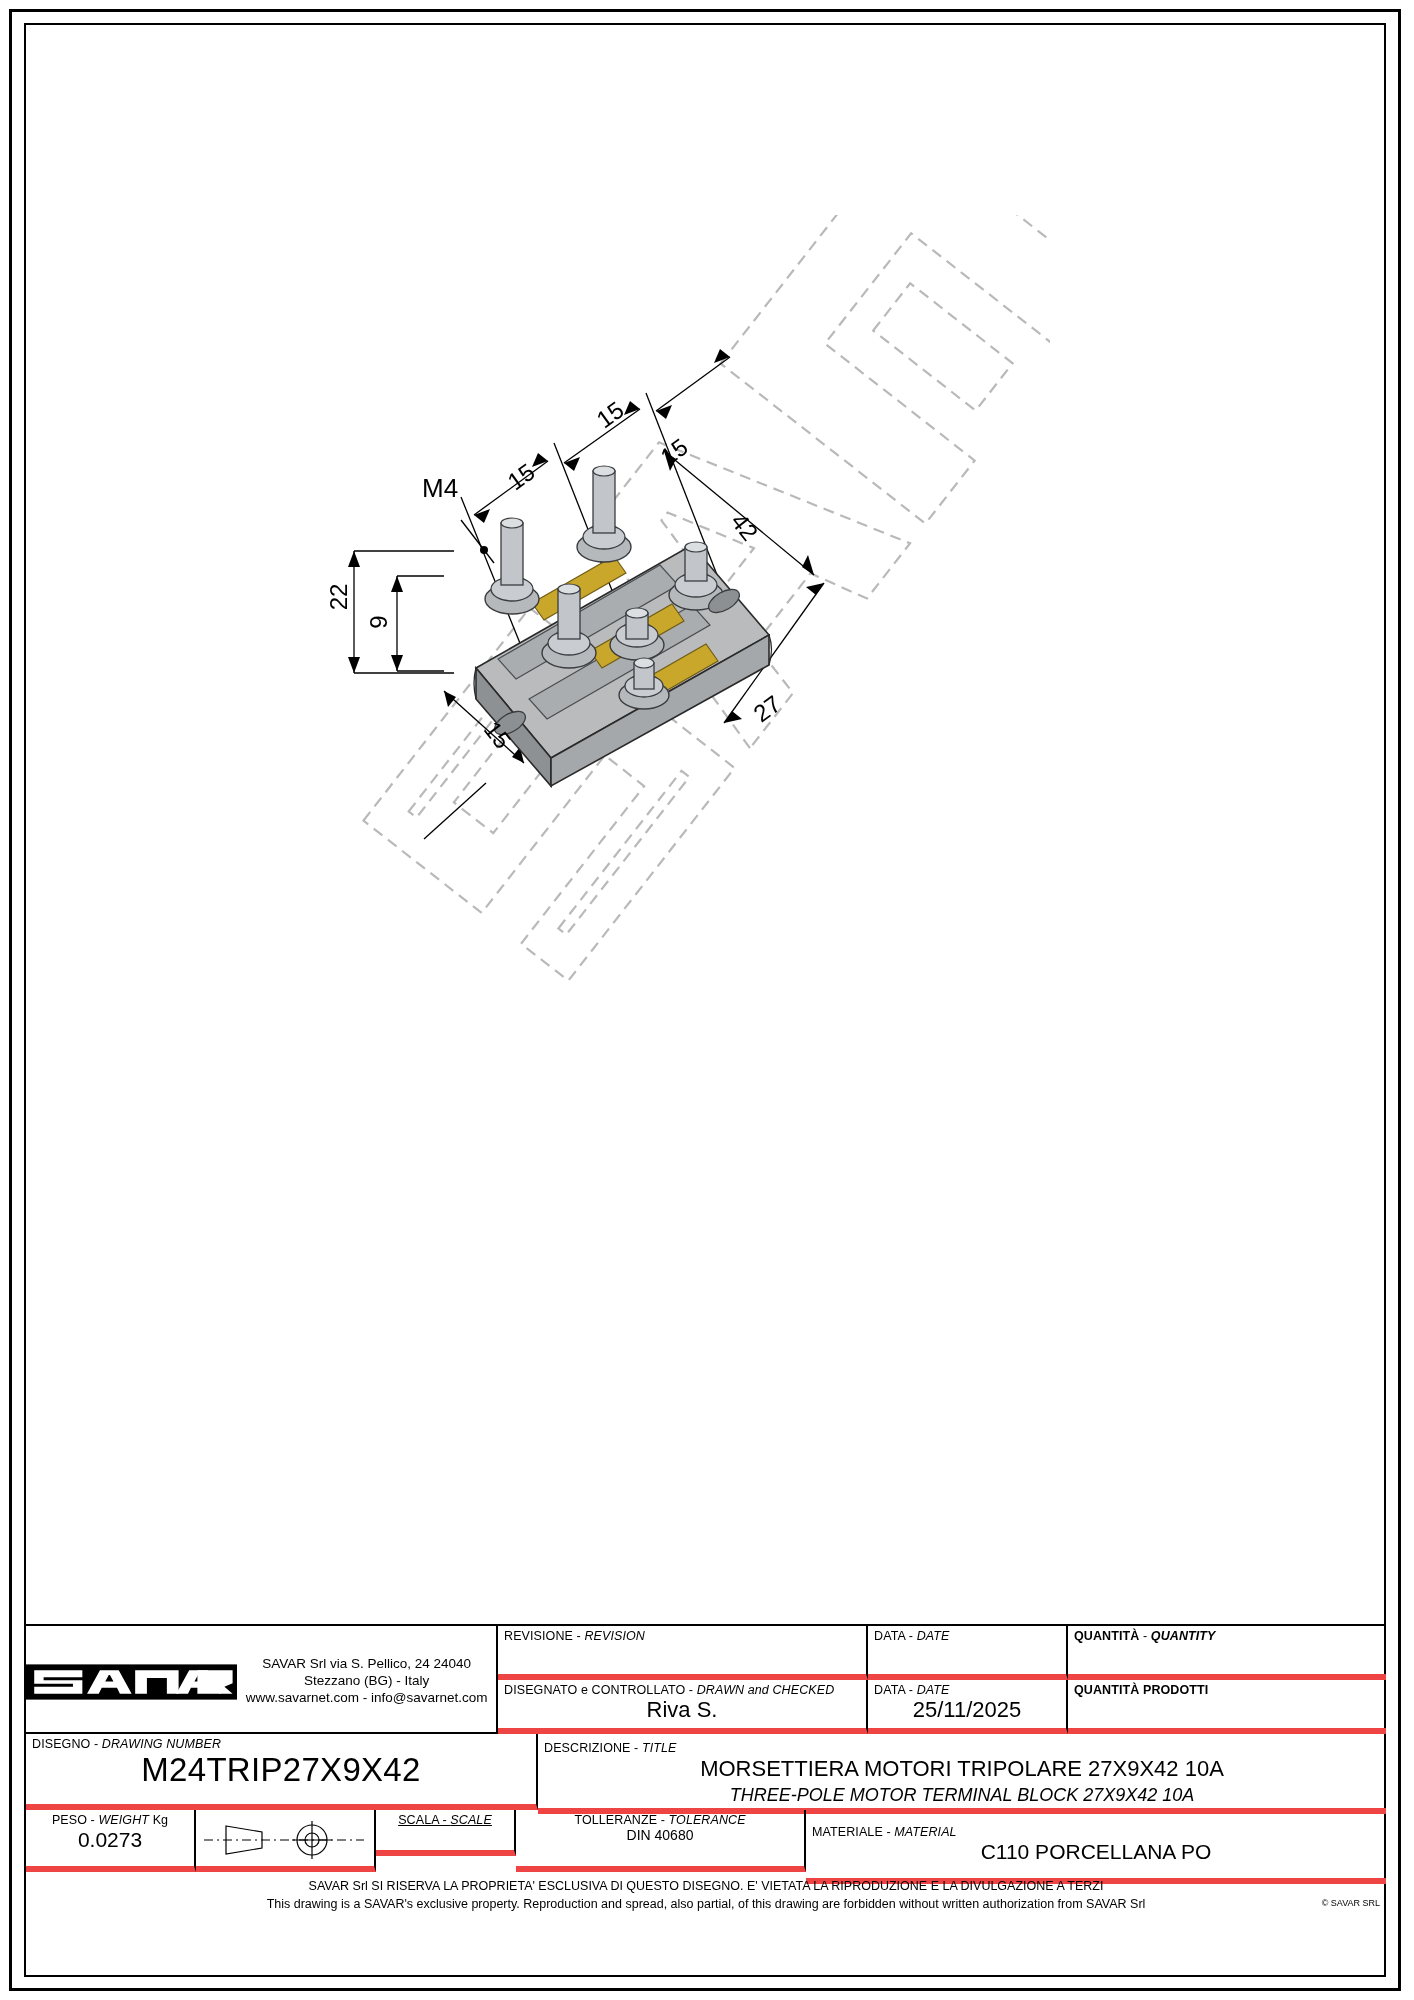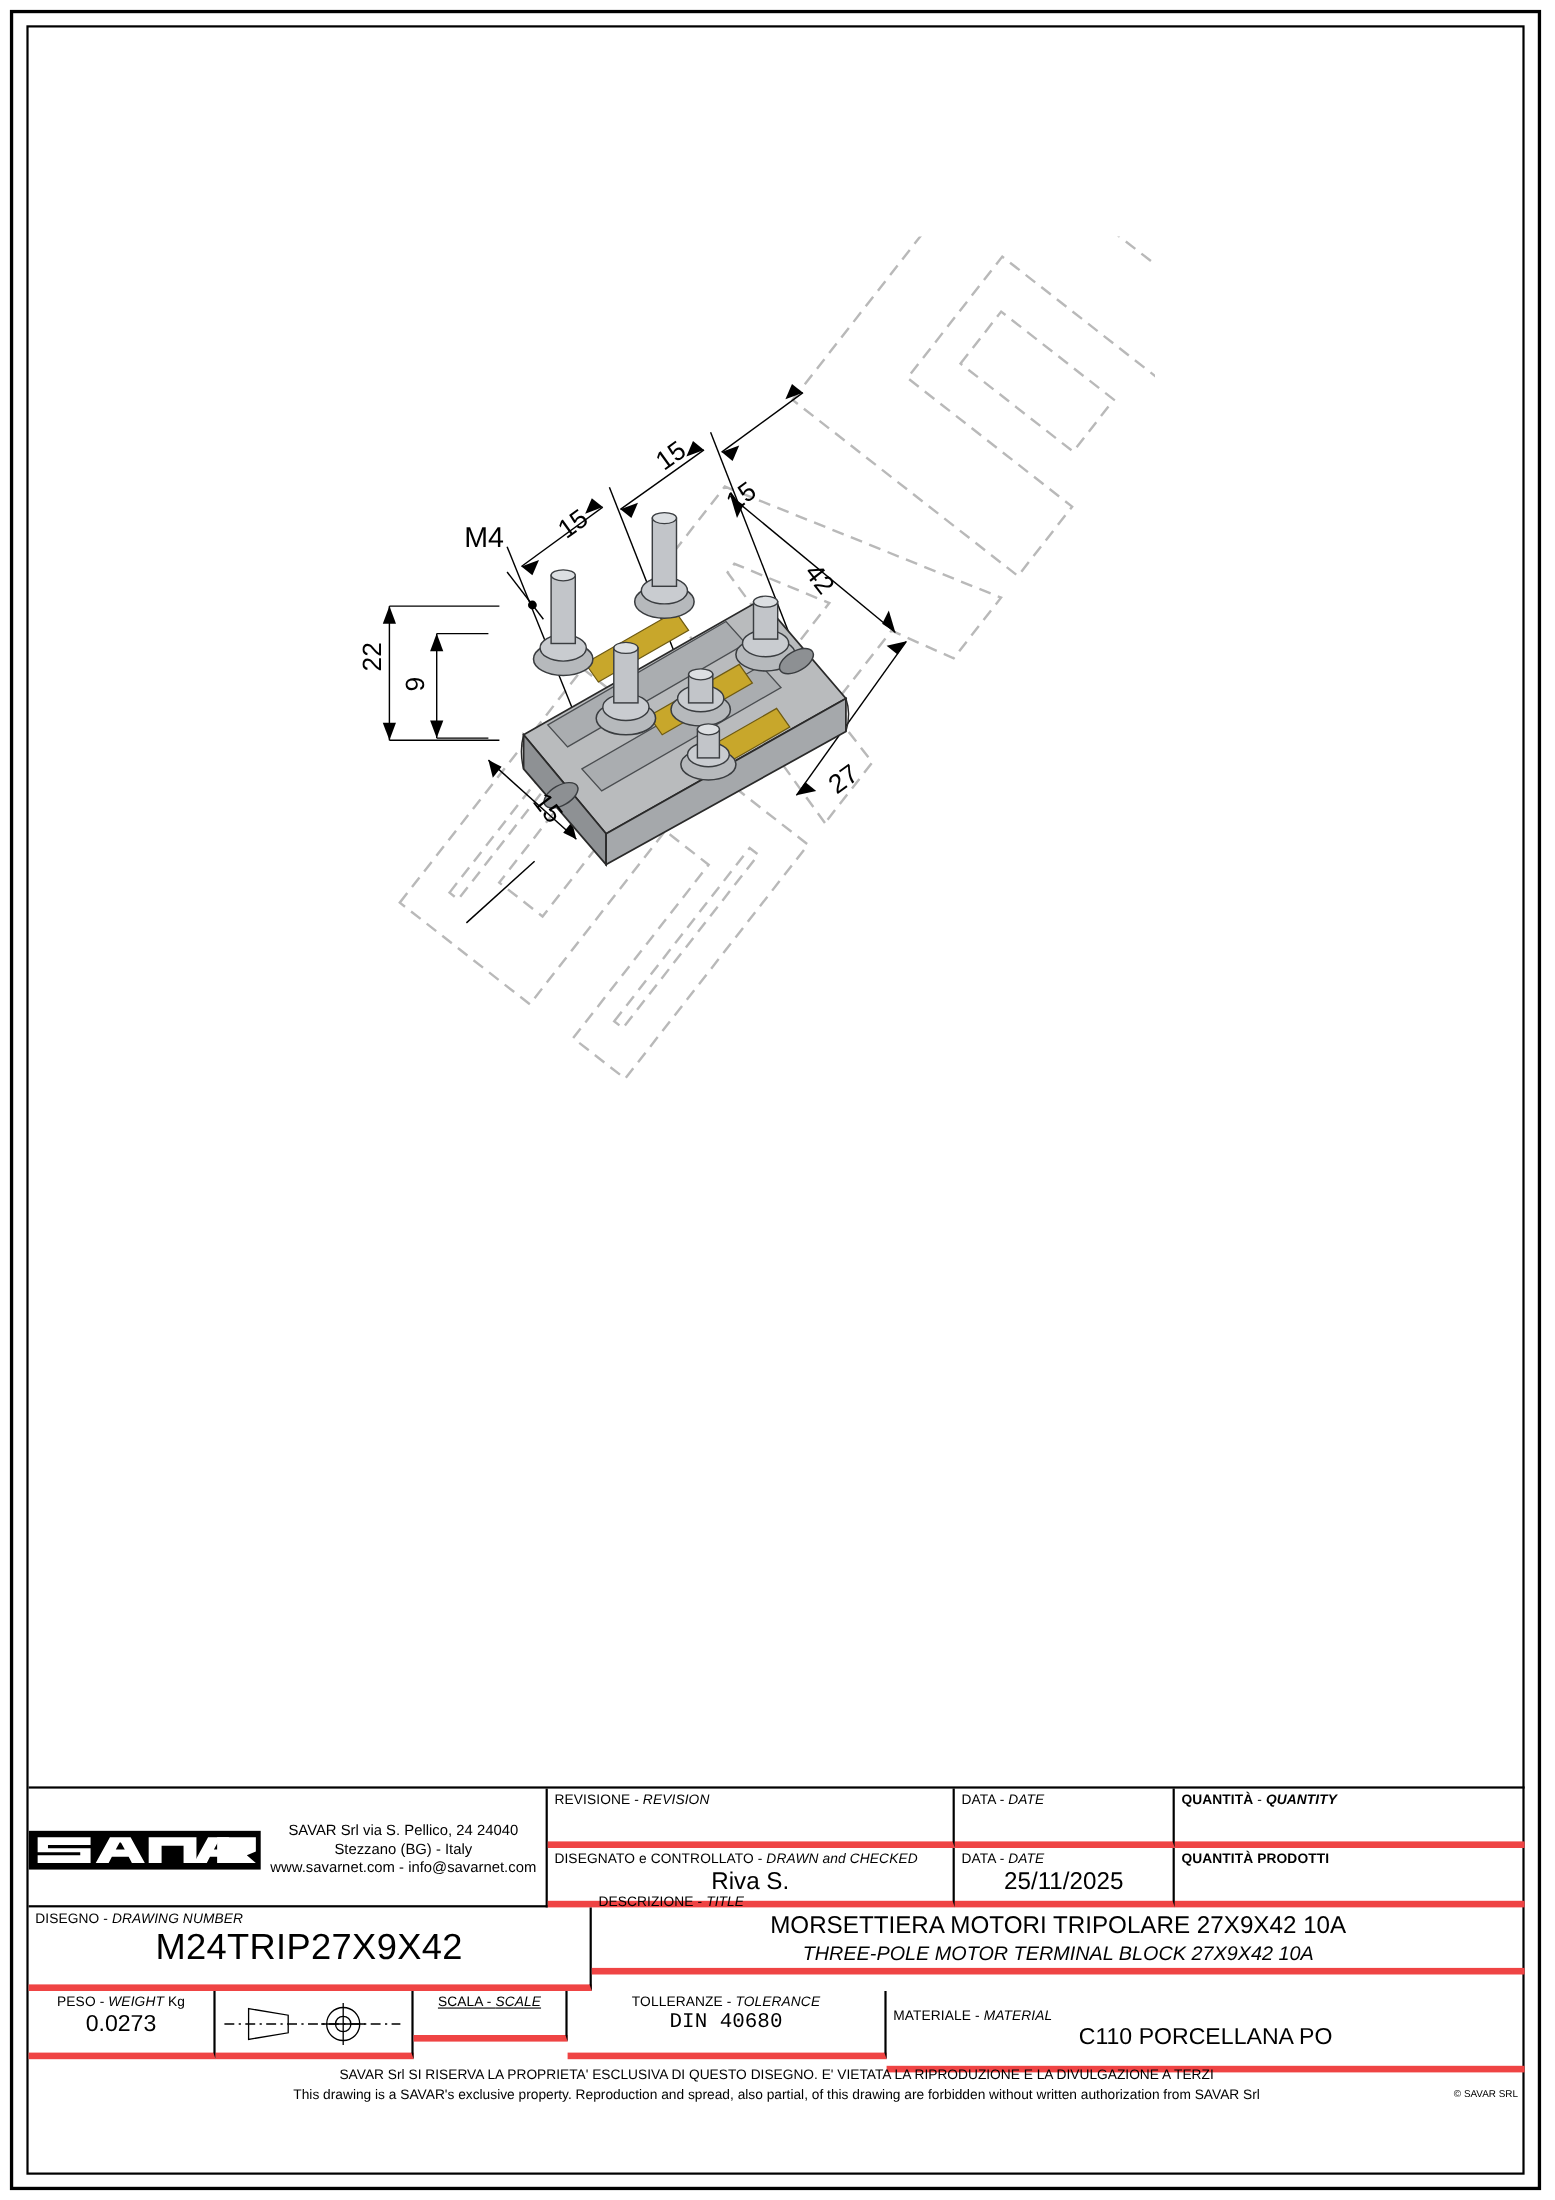--- a/index.html
+++ b/index.html
@@ -411,21 +411,21 @@
       <div class="val-sm"></div>
     </div>
 
     <div class="cell" style="left:0; top:108px; width:512px; height:76px;">
       <div class="hdr">
         <span>DISEGNO</span> - <i>DRAWING NUMBER</i>
       </div>
       <div class="dnum">M24TRIP27X9X42</div>
     </div>
 
-    <div class="cell nor" style="left:512px; top:93px; width:848px; height:76px;">
+    <div class="cell nor" style="left:512px; top:112px; width:848px; height:76px;">
       <div class="hdr">
         <span>DESCRIZIONE</span> - <i>TITLE</i>
       </div>
       <div class="desc-main">MORSETTIERA MOTORI TRIPOLARE 27X9X42 10A</div>
       <div class="desc-sub">THREE-POLE MOTOR TERMINAL BLOCK 27X9X42 10A</div>
     </div>
 
     <div class="cell" style="left:0; top:184px; width:170px; height:62px;">
       <div class="hdr center">
         <span>PESO</span> - <i>WEIGHT</i> <span>Kg</span>
@@ -450,21 +450,21 @@
       <div class="hdr center">
         <span>SCALA</span> - <i>SCALE</i>
       </div>
       <div class="val-sm"></div>
     </div>
 
     <div class="cell" style="left:490px; top:184px; width:290px; height:62px;">
       <div class="hdr center">
         <span>TOLLERANZE</span> - <i>TOLERANCE</i>
       </div>
-      <div class="val-sm" style="font-size:19px;font-family:Liberation Mono, monospace;">DIN 40680</div>
+      <div class="val-sm" style="font-size:14px;">DIN 40680</div>
     </div>
 
     <div class="cell nor" style="left:780px; top:196px; width:580px; height:62px;">
       <div class="hdr">
         <span>MATERIALE</span> - <i>MATERIAL</i>
       </div>
       <div class="val" style="font-size:21px;">C110 PORCELLANA PO</div>
     </div>
 
     <div class="footer-note" style="top:252px;">SAVAR Srl SI RISERVA LA PROPRIETA' ESCLUSIVA DI QUESTO DISEGNO. E' VIETATA LA RIPRODUZIONE E LA DIVULGAZIONE A TERZI</div>

